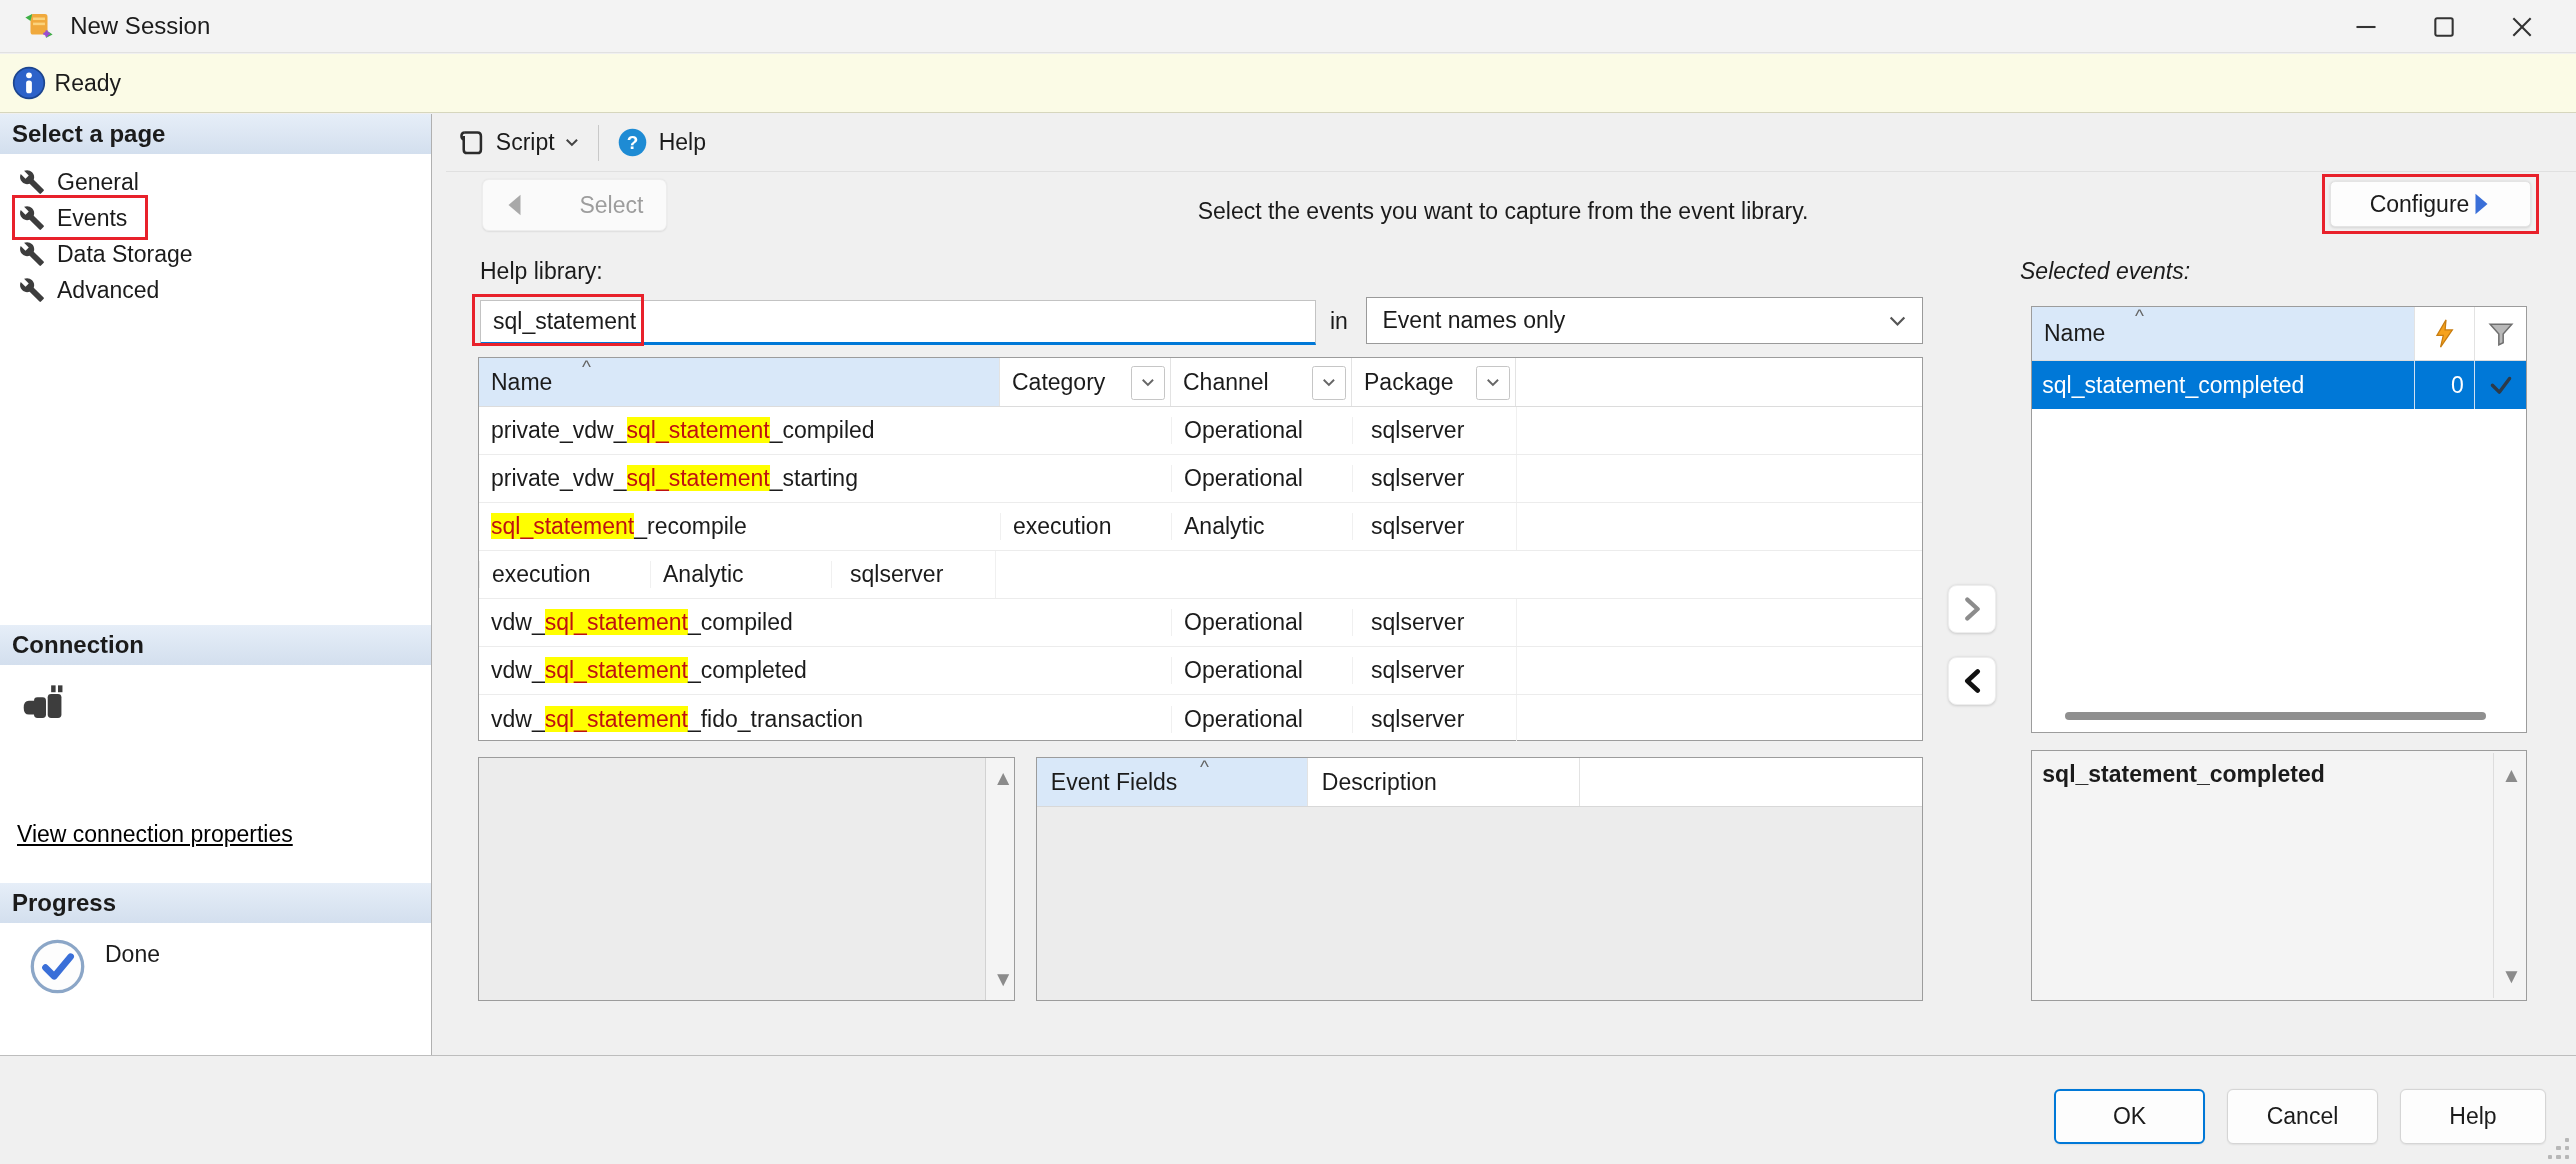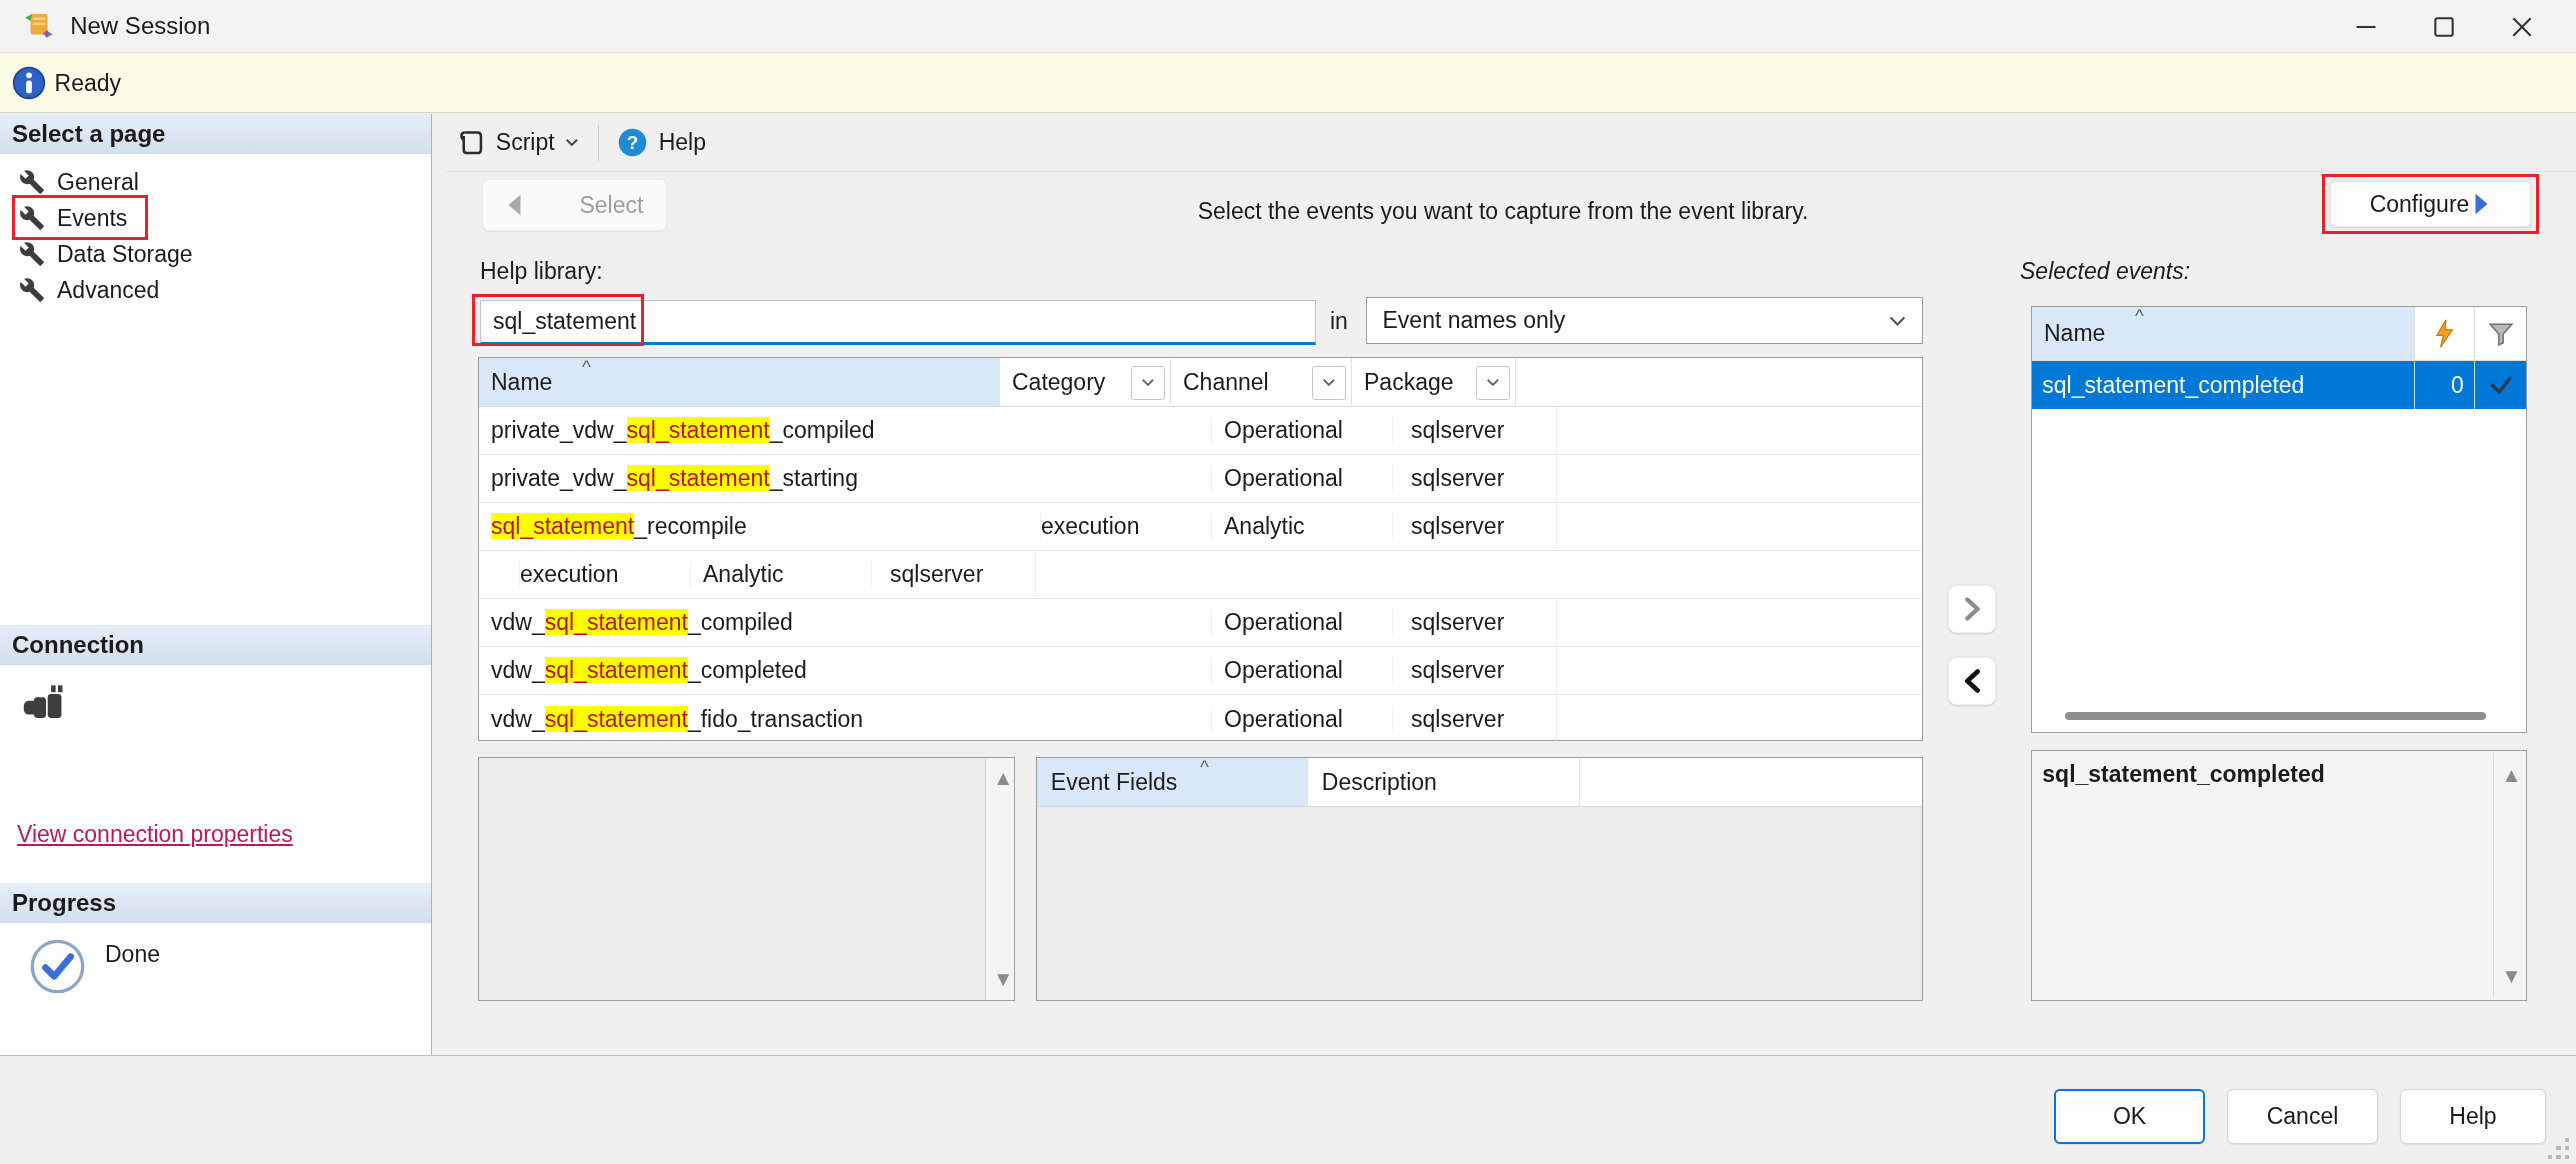--- a/index.html
+++ b/index.html
@@ -27,21 +27,21 @@
 
   
   .sidebar { left:0; top:114px; width:432px; height:941px; background:#ffffff;
              border-right:0.9px solid #b0b0b0; }
   .side-header { width:100%; height:40px; background:linear-gradient(#e6eef8,#d3dfee);
                  font-weight:bold; font-size:24px; display:flex; align-items:center; padding-left:12px; }
   .side-item { position:absolute; left:19px; height:36px; display:flex; align-items:center; gap:12px; }
   .side-item .label { white-space:nowrap; }
   .wrench { width:26px; height:26px; flex:0 0 auto; }
   .red-box { position:absolute; border:3.4px solid #e8212b; background:transparent; pointer-events:none; }
-  .link { color:#be185d; text-decoration:underline; white-space:nowrap; }
+  .link { color:#000000; text-decoration:underline; white-space:nowrap; }
 
   
   .main { left:432px; top:114px; width:2144px; height:941px; background:#f0f0f0; }
   .toolbar { position:absolute; left:14px; top:0; width:100%; height:58px;
              border-bottom:0.9px solid #e0e0e0; display:flex; align-items:center; }
   .tb-btn { display:flex; align-items:center; gap:10.3px; padding:0 12px; height:48px; }
   .tb-sep { width:0.9px; height:36px; background:#c9c9c9; margin:0 6.9px; }
 
   .select-btn { left:50px; top:65px; width:185px; height:52px; background:#fafafa;
                 border:0.9px solid #ededed; border-radius:6.9px; box-shadow:0 0.9px 1.7px rgba(0,0,0,.08);
@@ -64,21 +64,21 @@
   
   .ev-table { left:46px; top:243px; width:1445px; height:384px; background:#fff; border:1.7px solid #9c9c9c; }
   .ev-head { display:flex; height:49px; border-bottom:0.9px solid #dcdcdc; }
   .hc { display:flex; align-items:center; padding-left:12px; position:relative; border-right:0.9px solid #e3e3e3; }
   .hc.blue { background:#d9e8f9; }
   .caret { position:absolute; top:-1.7px; left:103px; font-size:19px; color:#666; }
   .filter-btn { position:absolute; right:5.2px; top:7.7px; width:34px; height:34px; background:#fff;
                 border:0.9px solid #c6c6c6; border-radius:2.6px; display:flex; align-items:center; justify-content:center; }
   .ev-row { display:flex; height:48px; border-bottom:0.9px solid #ececec; align-items:center; }
   .c-name { width:521px; padding-left:12px; }
-  .c-cat  { width:171px; border-left:0.9px solid #f0f0f0;margin-left:40px; }
+  .c-cat  { width:171px; padding-left:12px; border-left:0.9px solid #f0f0f0; }
   .c-chan { width:181px; padding-left:12px; border-left:0.9px solid #f0f0f0; }
   .c-pkg  { width:164px; padding-left:18px; border-left:0.9px solid #f0f0f0; }
   .c-fill { flex:1; border-left:0.9px solid #f0f0f0; height:100%; }
   .hl { background:#ffff00; color:#bf1111; }
   .c-name span { white-space:pre; }
 
   
   .move-btn { width:48px; height:48px; background:#fff; border:0.9px solid #eee; border-radius:8.6px;
               box-shadow:0 0.9px 2.6px rgba(0,0,0,.15); display:flex; align-items:center; justify-content:center; }
 

